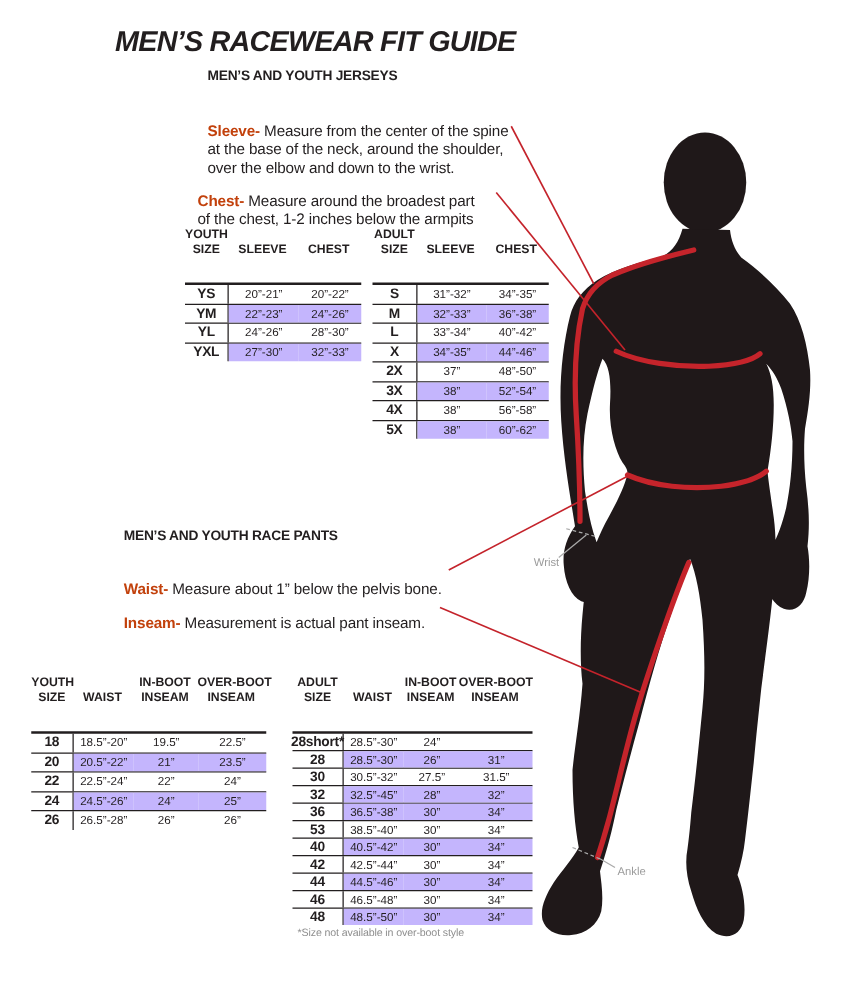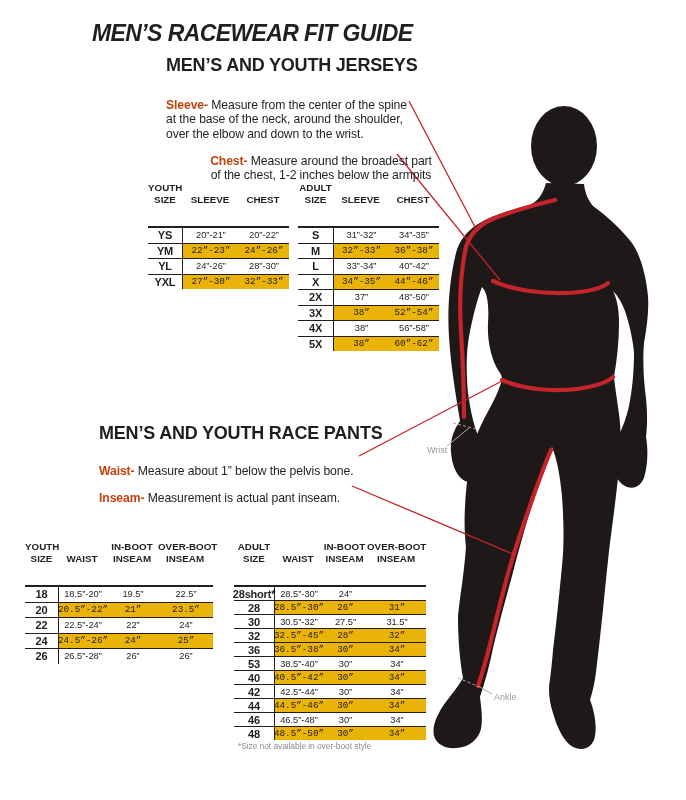--- a/index.html
+++ b/index.html
@@ -2,42 +2,42 @@
 <html><head>
 <meta charset="utf-8">
 <style>
   html,body{margin:0;padding:0;background:#ffffff;}
   .page{position:relative;width:686px;height:800px;background:#ffffff;overflow:hidden;
         font-family:"Liberation Sans",sans-serif;color:#221e1f;}
   .abs{position:absolute;}
   svg{position:absolute;left:0;top:0;pointer-events:none;}
 
   .title{left:92px;top:20px;font-size:23px;font-weight:bold;font-style:italic;letter-spacing:-0.6px;white-space:nowrap;}
-  .sec-heading{font-size:18px;font-weight:bold;white-space:nowrap;letter-spacing:-0.2px;}
+  .sec-heading{font-size:11px;font-weight:bold;white-space:nowrap;letter-spacing:-0.2px;}
   #jerseys-heading{left:166px;top:55px;}
   #pants-heading{left:99px;top:423px;}
   .para{font-size:12.2px;line-height:14.6px;white-space:pre-line;letter-spacing:-0.1px;}
   #sleeve-para{left:166px;top:83px;width:280px;}
-  #chest-para{left:181px;top:139px;width:280px;text-align:center;}
+  #chest-para{left:158px;top:139px;width:280px;}
   #waist-para{left:99px;top:449px;width:300px;}
   #inseam-para{left:99px;top:476px;width:300px;}
   .red-label{color:#c2410c;font-weight:bold;}
 
   
   .sizing-table{position:absolute;font-size:9.3px;color:#221e1f;z-index:2;}
   .trow{display:flex;}
   .thead{align-items:flex-end;border-bottom:2.5px solid #221e1f;}
   .thead .tcell{font-weight:bold;font-size:9.8px;line-height:12px;text-align:center;padding-bottom:20px;
                 display:block;height:auto;}
   .h-top,.h-bot{white-space:nowrap;}
   .brow{align-items:stretch;border-bottom:1.4px solid #221e1f;height:14.5px;}
   .sizing-table .brow:last-child{border-bottom:none;}
   .tcell{display:flex;align-items:center;justify-content:center;white-space:nowrap;}
   .size-col{font-weight:bold;border-right:1.4px solid #221e1f;font-size:11px;letter-spacing:-0.2px;}
-  .brow.shaded .tcell:not(.size-col){background:#eab308;font-family:Liberation Mono, monospace;}
+  .brow.shaded .tcell:not(.size-col){background:#c4b5fd;}
 
   #youth-jersey{left:148px;top:182px;}
   #youth-jersey .c0{width:34px;} #youth-jersey .c1{width:56px;} #youth-jersey .c2{width:50px;}
   #adult-jersey{left:298px;top:182px;}
   #adult-jersey .c0{width:35px;} #adult-jersey .c1{width:55px;} #adult-jersey .c2{width:50px;}
   #youth-pants{left:25px;top:541px;}
   #youth-pants .c0{width:33px;} #youth-pants .c1{width:48px;} #youth-pants .c2{width:52px;} #youth-pants .c3{width:54px;}
   #adult-pants{left:234px;top:541px;}
   #adult-pants .brow{height:13px;text-align:right;}
   #adult-pants .c0{width:40px;} #adult-pants .c1{width:48px;} #adult-pants .c2{width:45px;} #adult-pants .c3{width:58px;}

